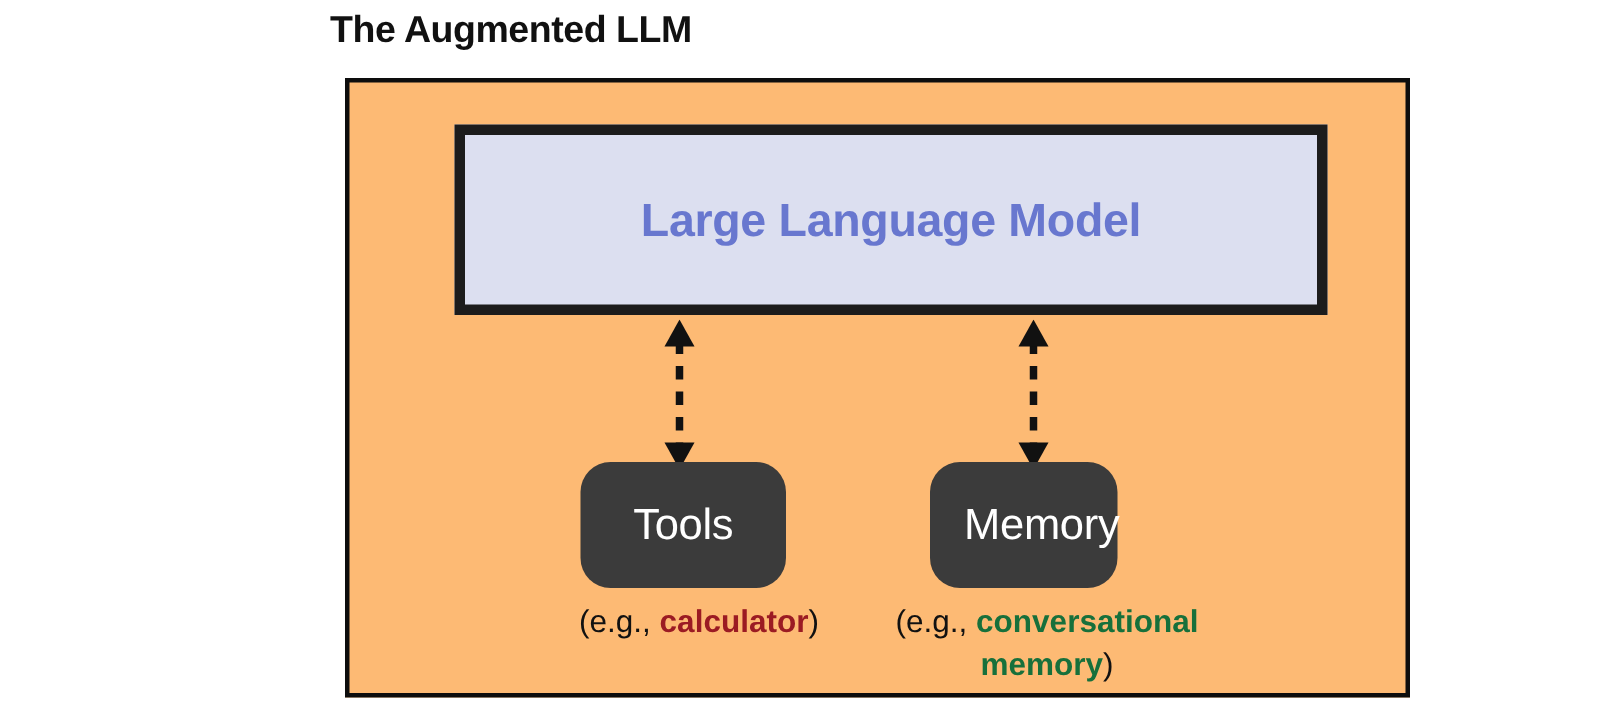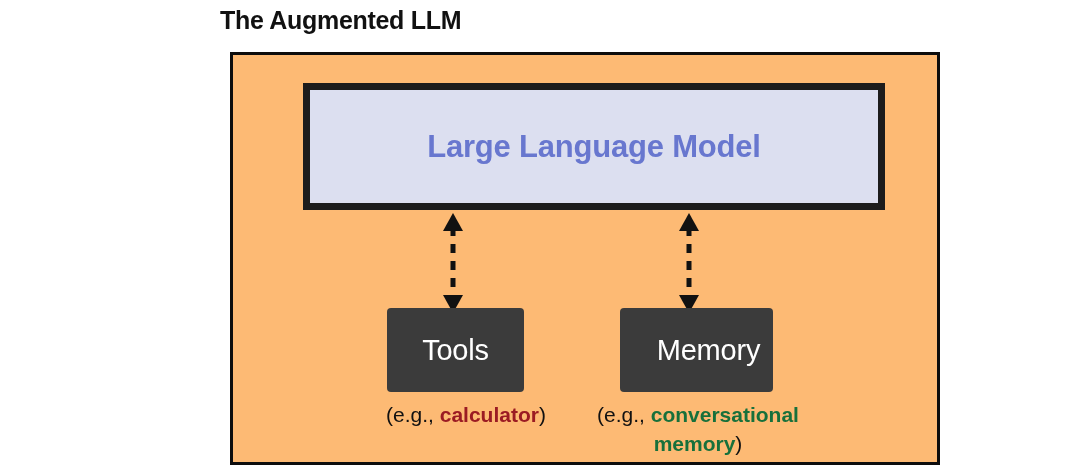--- a/index.html
+++ b/index.html
@@ -71,33 +71,33 @@
     height: 100px;
   }
   #arrow-tools  { left: 207px; }
   #arrow-memory { left: 443px; }
 
   
   .cap-box {
     position: absolute;
     box-sizing: border-box;
     background: #3b3b3b;
-    border-radius: 4px;
+    border-radius: 20px;
     display: flex;
     align-items: center;
     justify-content: center;
   }
   .cap-label {
     font-size: 29px;
     color: #ffffff;
     letter-spacing: -0.2px;
     white-space: nowrap;
   }
   #tools-box  { left: 154px; top: 253px; width: 137px; height: 84px; }
-  #memory-box { left: 387px; top: 253px; width: 153px; height: 84px; padding-left: 24px; }
+  #memory-box { left: 387px; top: 253px; width: 125px; height: 84px; padding-left: 24px; }
 
   
   .cap-example {
     position: absolute;
     font-size: 21px;
     color: #111111;
     text-align: center;
     line-height: 29px;
   }
   .cap-example .hl { font-weight: bold; }

